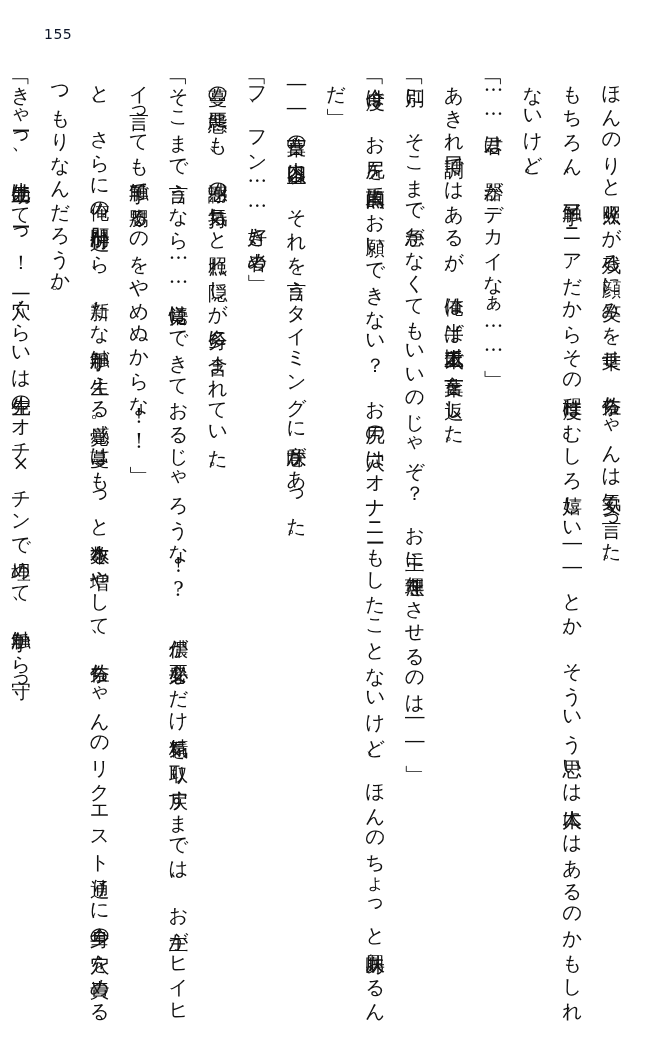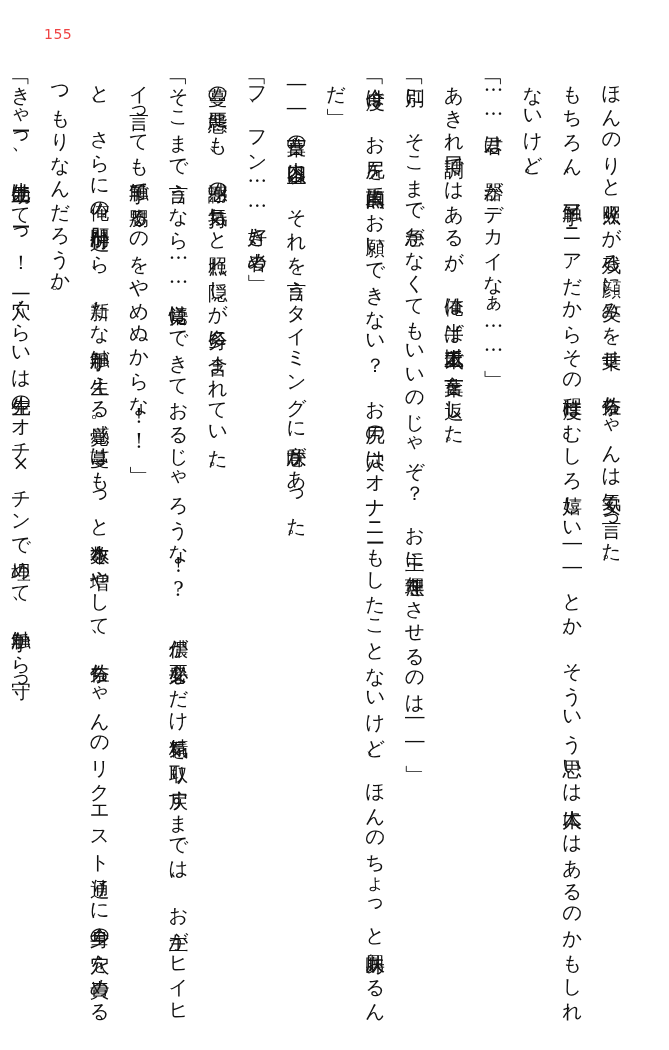--- a/index.html
+++ b/index.html
@@ -24,21 +24,21 @@
     background: #ffffff;
   }
 
   
   #page-number {
     position: absolute;
     left: 44px;
     top: 26px;
     font-size: 14px;
     letter-spacing: 0.5px;
-    color: #ef4444;
+    color: #0f172a;
     font-family: "DejaVu Sans", "Liberation Sans", sans-serif;
   }
 
   
   #text-block {
     position: absolute;
     right: 38px;
     top: 72px;
     width: 580px;
     height: 940px;

